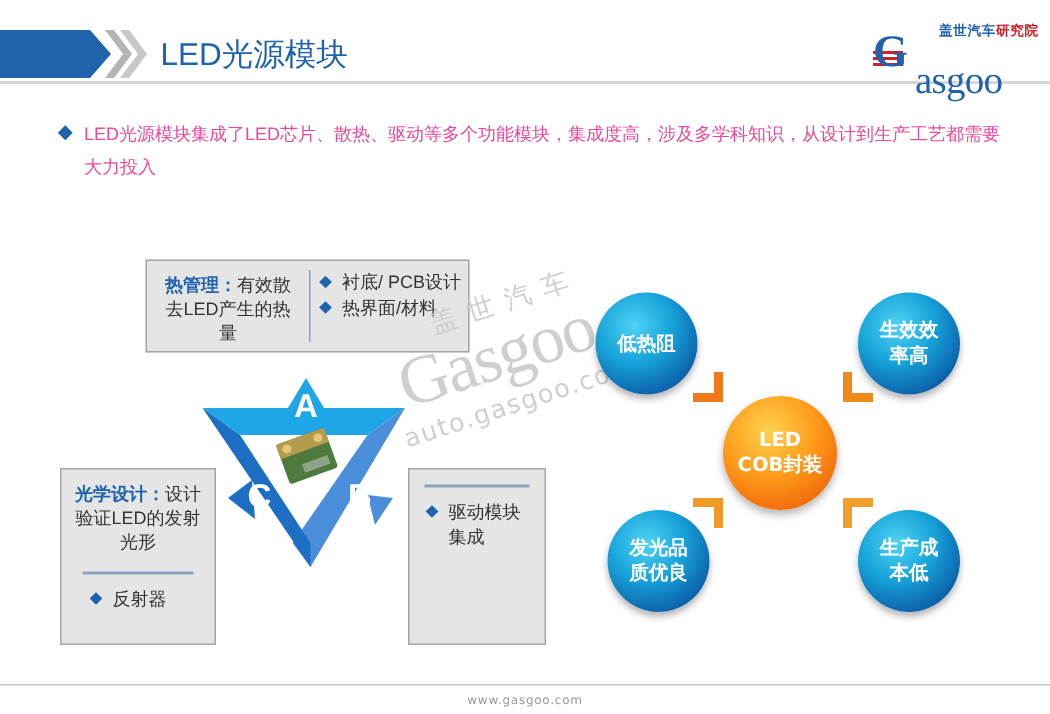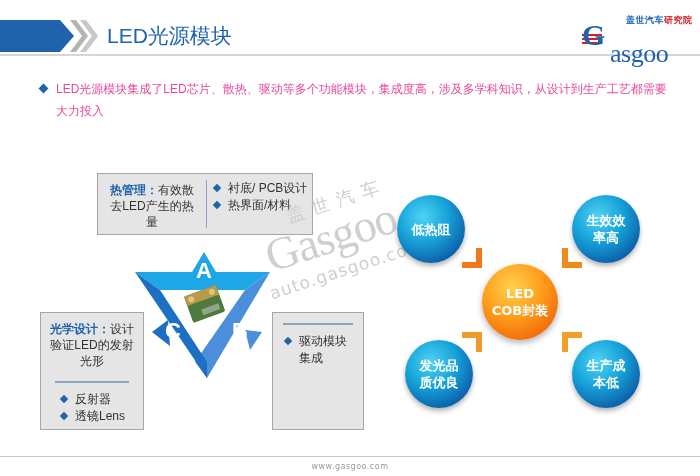--- a/index.html
+++ b/index.html
@@ -110,21 +110,20 @@
 
 <div class="box" style="left:40px; top:312px; width:104px; height:118px;">
   <div style="text-align:center; line-height:16px; padding-top:8px;">
     <span class="blue-b">光学设计：</span><span>设计</span><br>
     <span>验证LED的发射</span><br>
     <span>光形</span>
   </div>
   <div class="sep" style="margin:12px 14px 8px 14px;"></div>
   <div style="padding-left:18px;">
     <div class="mini">反射器</div>
-    <div class="mini">透镜Lens</div>
   </div>
 </div>
 
 <div class="box" style="left:272px; top:312px; width:92px; height:118px;">
   <div class="sep" style="margin:10px 10px 8px 10px;"></div>
   <div style="padding-left:10px; width:80px;">
     <div class="mini">驱动模块集成</div>
   </div>
 </div>
 

